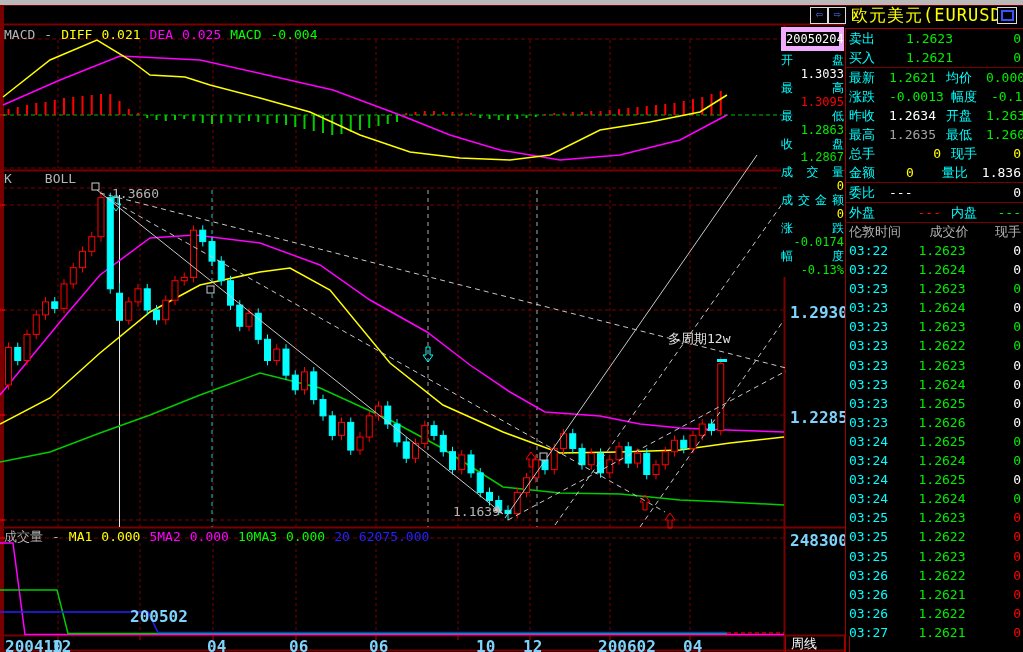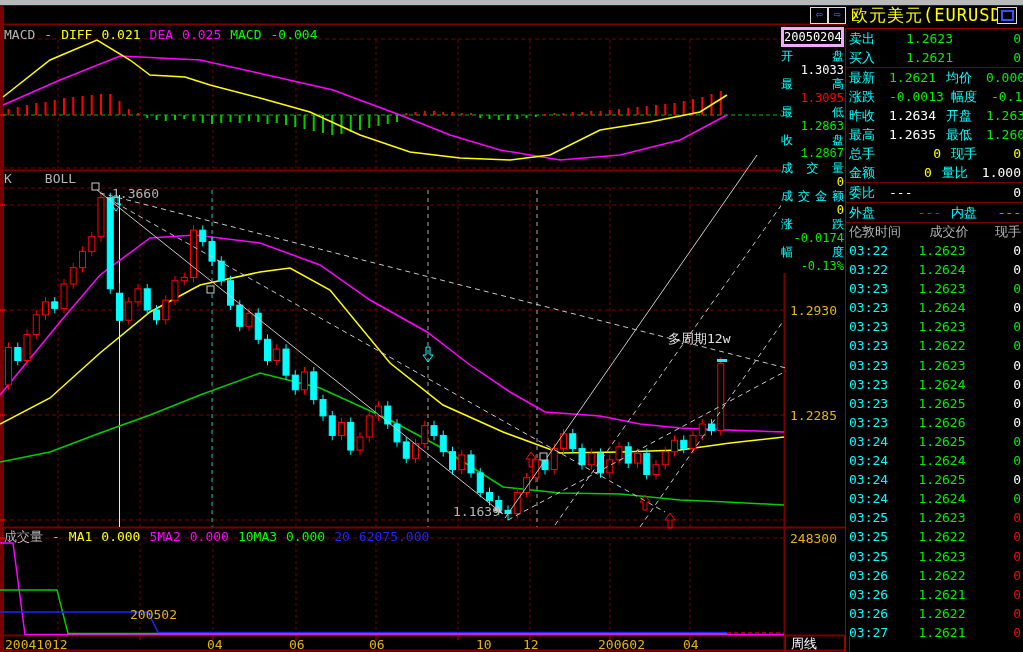--- a/index.html
+++ b/index.html
@@ -11,24 +11,24 @@
   #title-box{left:3px;top:7px;width:783px;height:16px;border:1px solid #d0d0d0;background:#000;
              color:#efefef;font-size:12px;line-height:15px;padding-left:6px;white-space:nowrap;overflow:hidden;}
   .navbtn{top:7px;width:16px;height:15px;border:1px solid #dcdcdc;background:#000;color:#5577ff;
           font-size:12px;line-height:13px;text-align:center;cursor:pointer;}
   #pair-title{left:851px;top:4px;color:#ffff00;font-size:17px;letter-spacing:1px;white-space:nowrap;}
   #restore-btn{left:997px;top:7px;width:18px;height:15px;border:1px solid #dcdcdc;background:#000;}
   #restore-btn span{display:block;margin:2px auto 0;width:9px;height:7px;border:2px solid #3355ff;}
   .hdr-row{white-space:nowrap;font-size:13px;}
   .hdr-row span{margin-right:9px;}
   #chart-svg{left:0;top:0;}
-  .axis-label{position:absolute;color:#eab308;font-size:13px;white-space:nowrap;}
+  .axis-label{position:absolute;color:#7dd3fc;font-size:16px;white-space:nowrap;font-weight:bold;}
   
   #info-panel{left:781px;top:27px;width:63px;background:#000;font-size:12px;}
-  #info-date{border:3px solid #f0abfc;color:#fff;text-align:center;height:14px;line-height:14px;margin-bottom:2px;}
+  #info-date{border:5px solid #f0abfc;color:#fff;text-align:center;height:14px;line-height:14px;margin-bottom:2px;}
   .info-lbl{color:#00ffff;text-align:justify;text-align-last:justify;height:14px;line-height:14px;}
   .info-val{text-align:right;height:14px;line-height:14px;}
   
   #quote-panel{left:845px;top:28px;width:178px;height:624px;background:#000;border-left:1px solid #a00000;
                border-top:1px solid #a00000;font-size:13px;display:flex;flex-direction:column;}
   .q-row{display:flex;height:19px;line-height:19px;align-items:center;padding:0 3px;}
   .q-lbl{color:#00ffff;width:40px;flex:none;}
   .q-val{text-align:right;flex:1;}
   .q-sep{border-top:1px solid #7a0000;height:0;}
   #trade-head{display:flex;color:#b4b4b4;height:18px;line-height:18px;padding:0 3px;}
@@ -495,35 +495,35 @@
     <span class="q-val" style="color:#00ee00">-0.10</span>
         </div>
         <div class="q-row">
           <span class="q-lbl">昨收</span>
     <span style="width:52px;text-align:right;color:#ffffff">1.2634</span>
     <span class="q-lbl" style="margin-left:10px">开盘</span>
     <span class="q-val" style="color:#00ee00">1.2630</span>
         </div>
         <div class="q-row">
           <span class="q-lbl">最高</span>
-    <span style="width:52px;text-align:center;color:#ffffff">1.2635</span>
+    <span style="width:52px;text-align:center;color:#a3a3a3">1.2635</span>
     <span class="q-lbl" style="margin-left:10px">最低</span>
     <span class="q-val" style="color:#00ee00">1.2607</span>
         </div>
         <div class="q-row">
           <span class="q-lbl">总手</span>
     <span style="width:52px;text-align:right;color:#ffff00">0</span>
     <span class="q-lbl" style="margin-left:10px">现手</span>
     <span class="q-val" style="color:#ffff00">0</span>
         </div>
         <div class="q-row">
           <span class="q-lbl">金额</span>
     <span style="width:52px;text-align:right;color:#ffff00">0</span>
-    <span class="q-lbl" style="margin-left:10px">量比</span>
-    <span class="q-val" style="color:#ffffff">1.000</span>
+    <span class="q-lbl" style="margin-left:28px">量比</span>
+    <span class="q-val" style="color:#ffffff">1.836</span>
         </div>
       </div>
     <div class="q-sep"></div>
     <div class="q-row">
       <span class="q-lbl">委比</span>
       <span id="weibi-val" style="width: 60px; color: rgb(255, 255, 255);">---</span>
       <span class="q-val" id="weibi-extra" style="color: rgb(255, 255, 255);">0</span>
     </div>
     <div class="q-sep"></div>
     <div id="q-pan">

